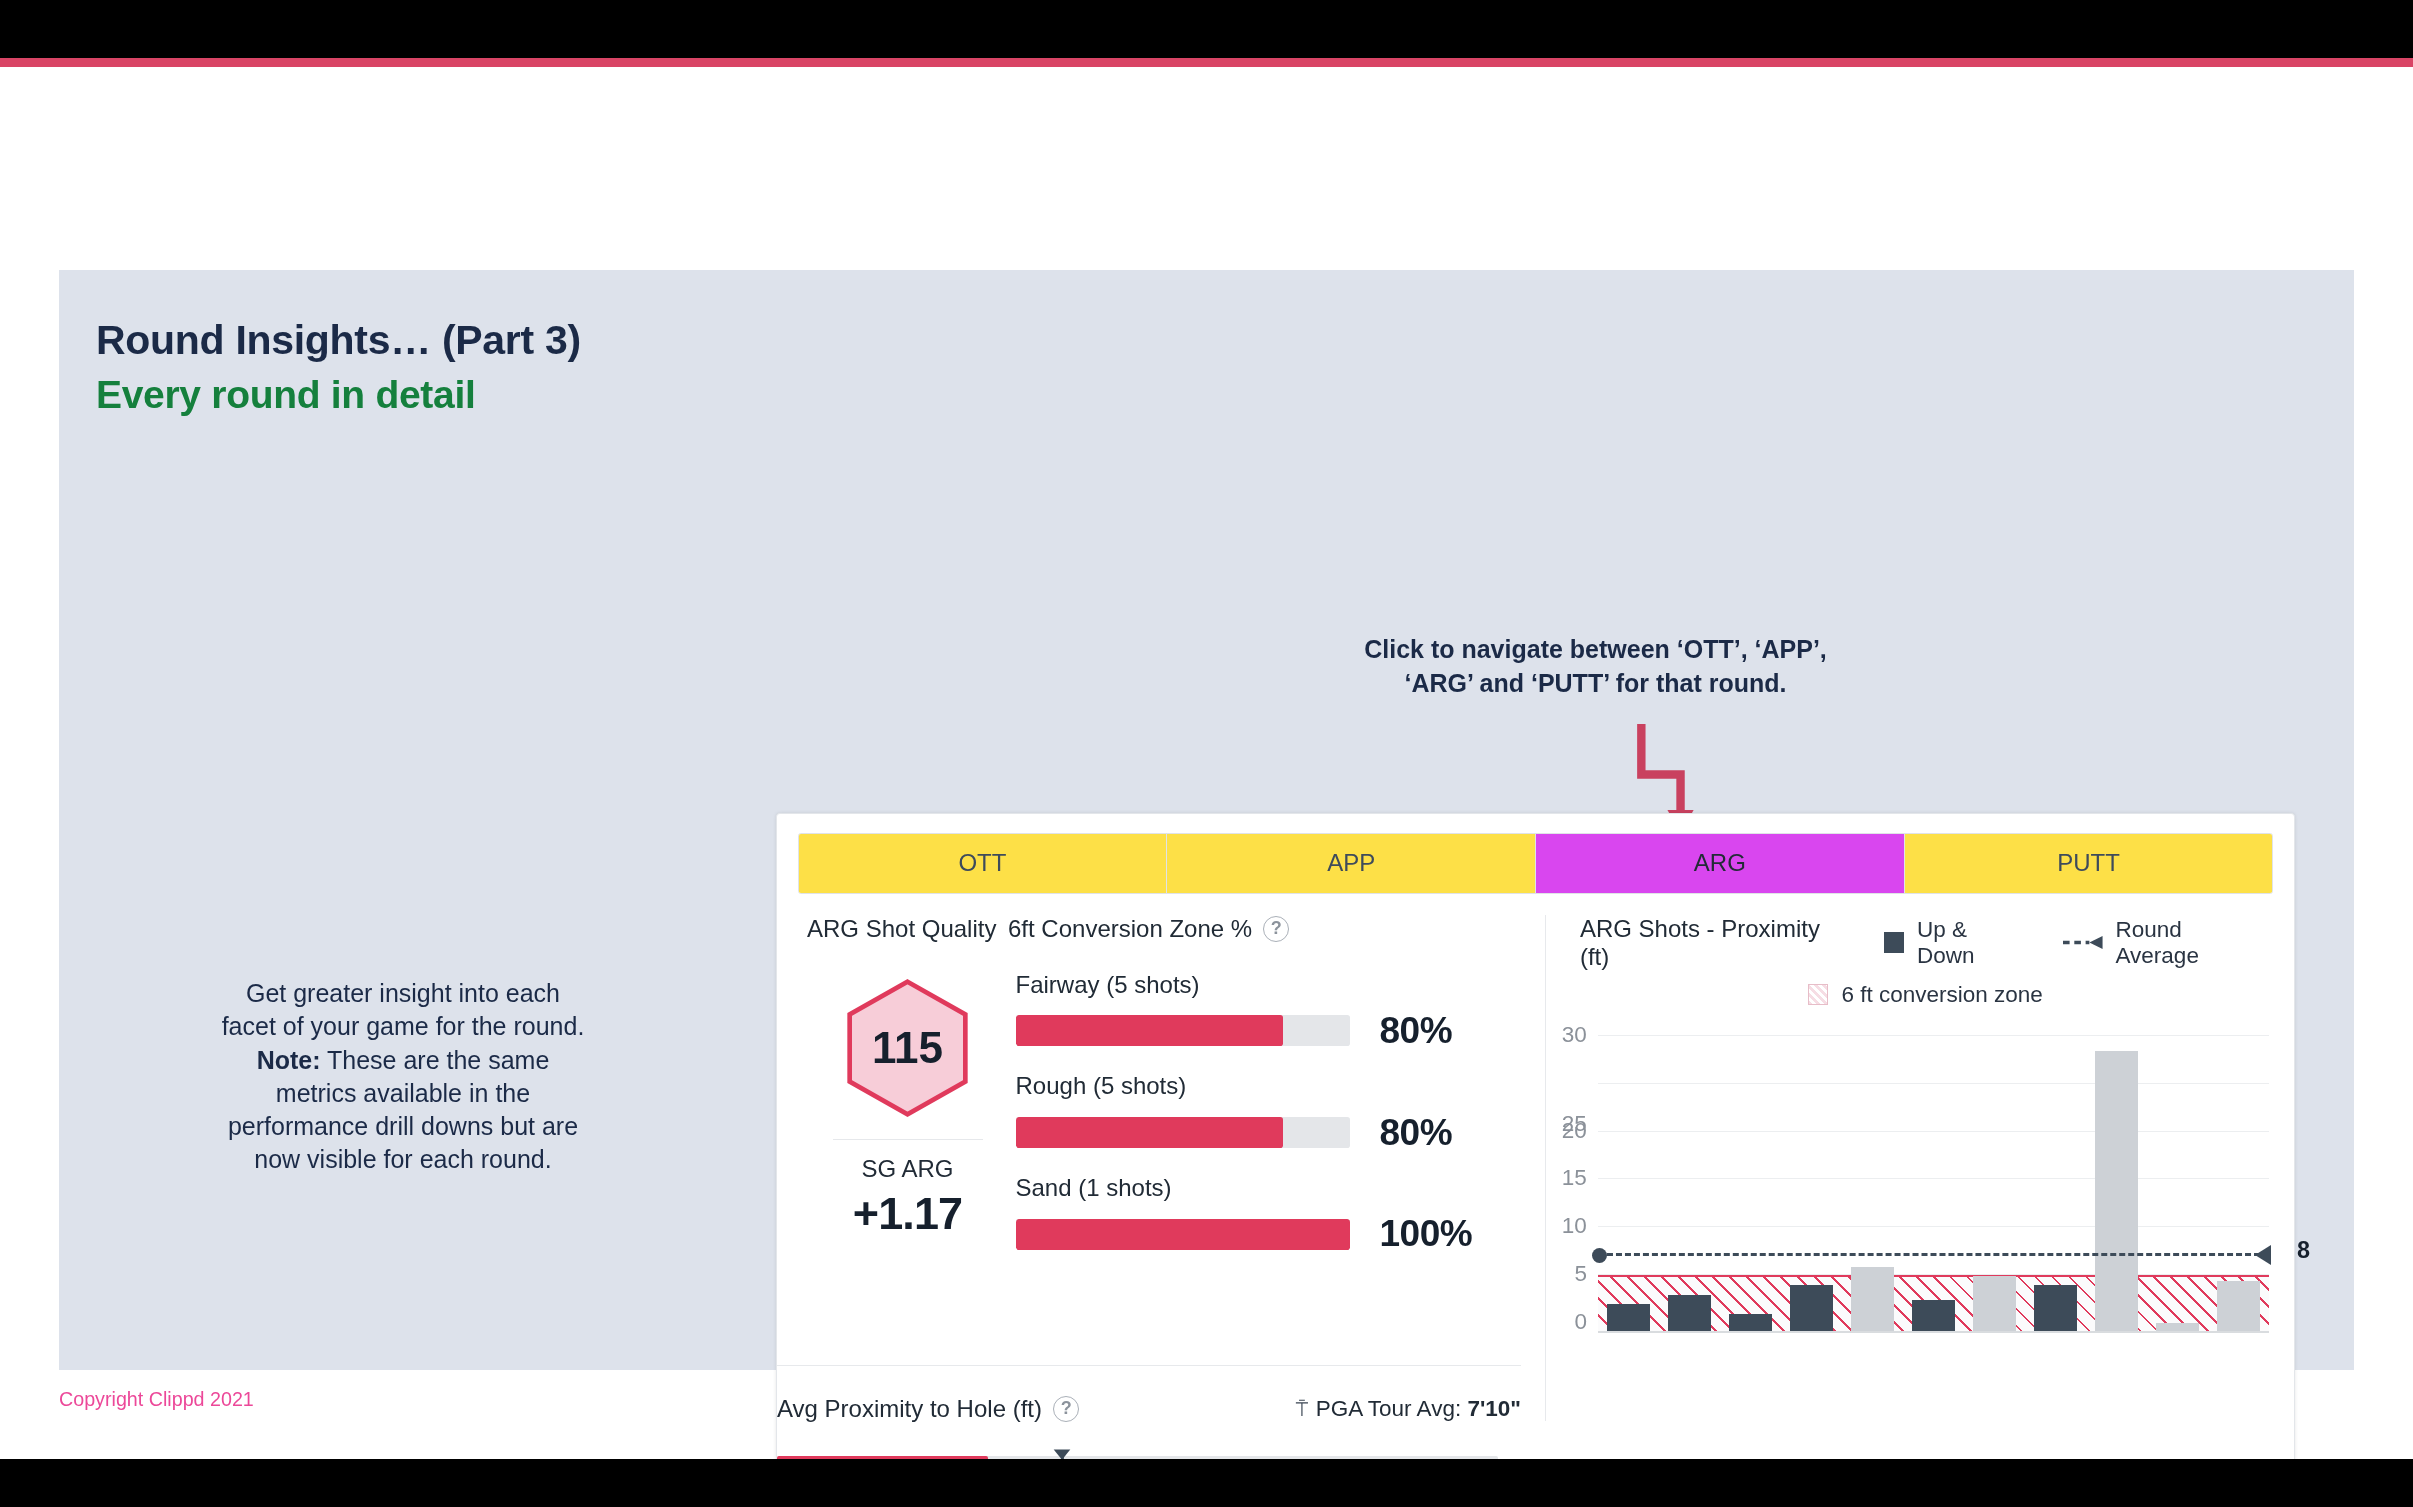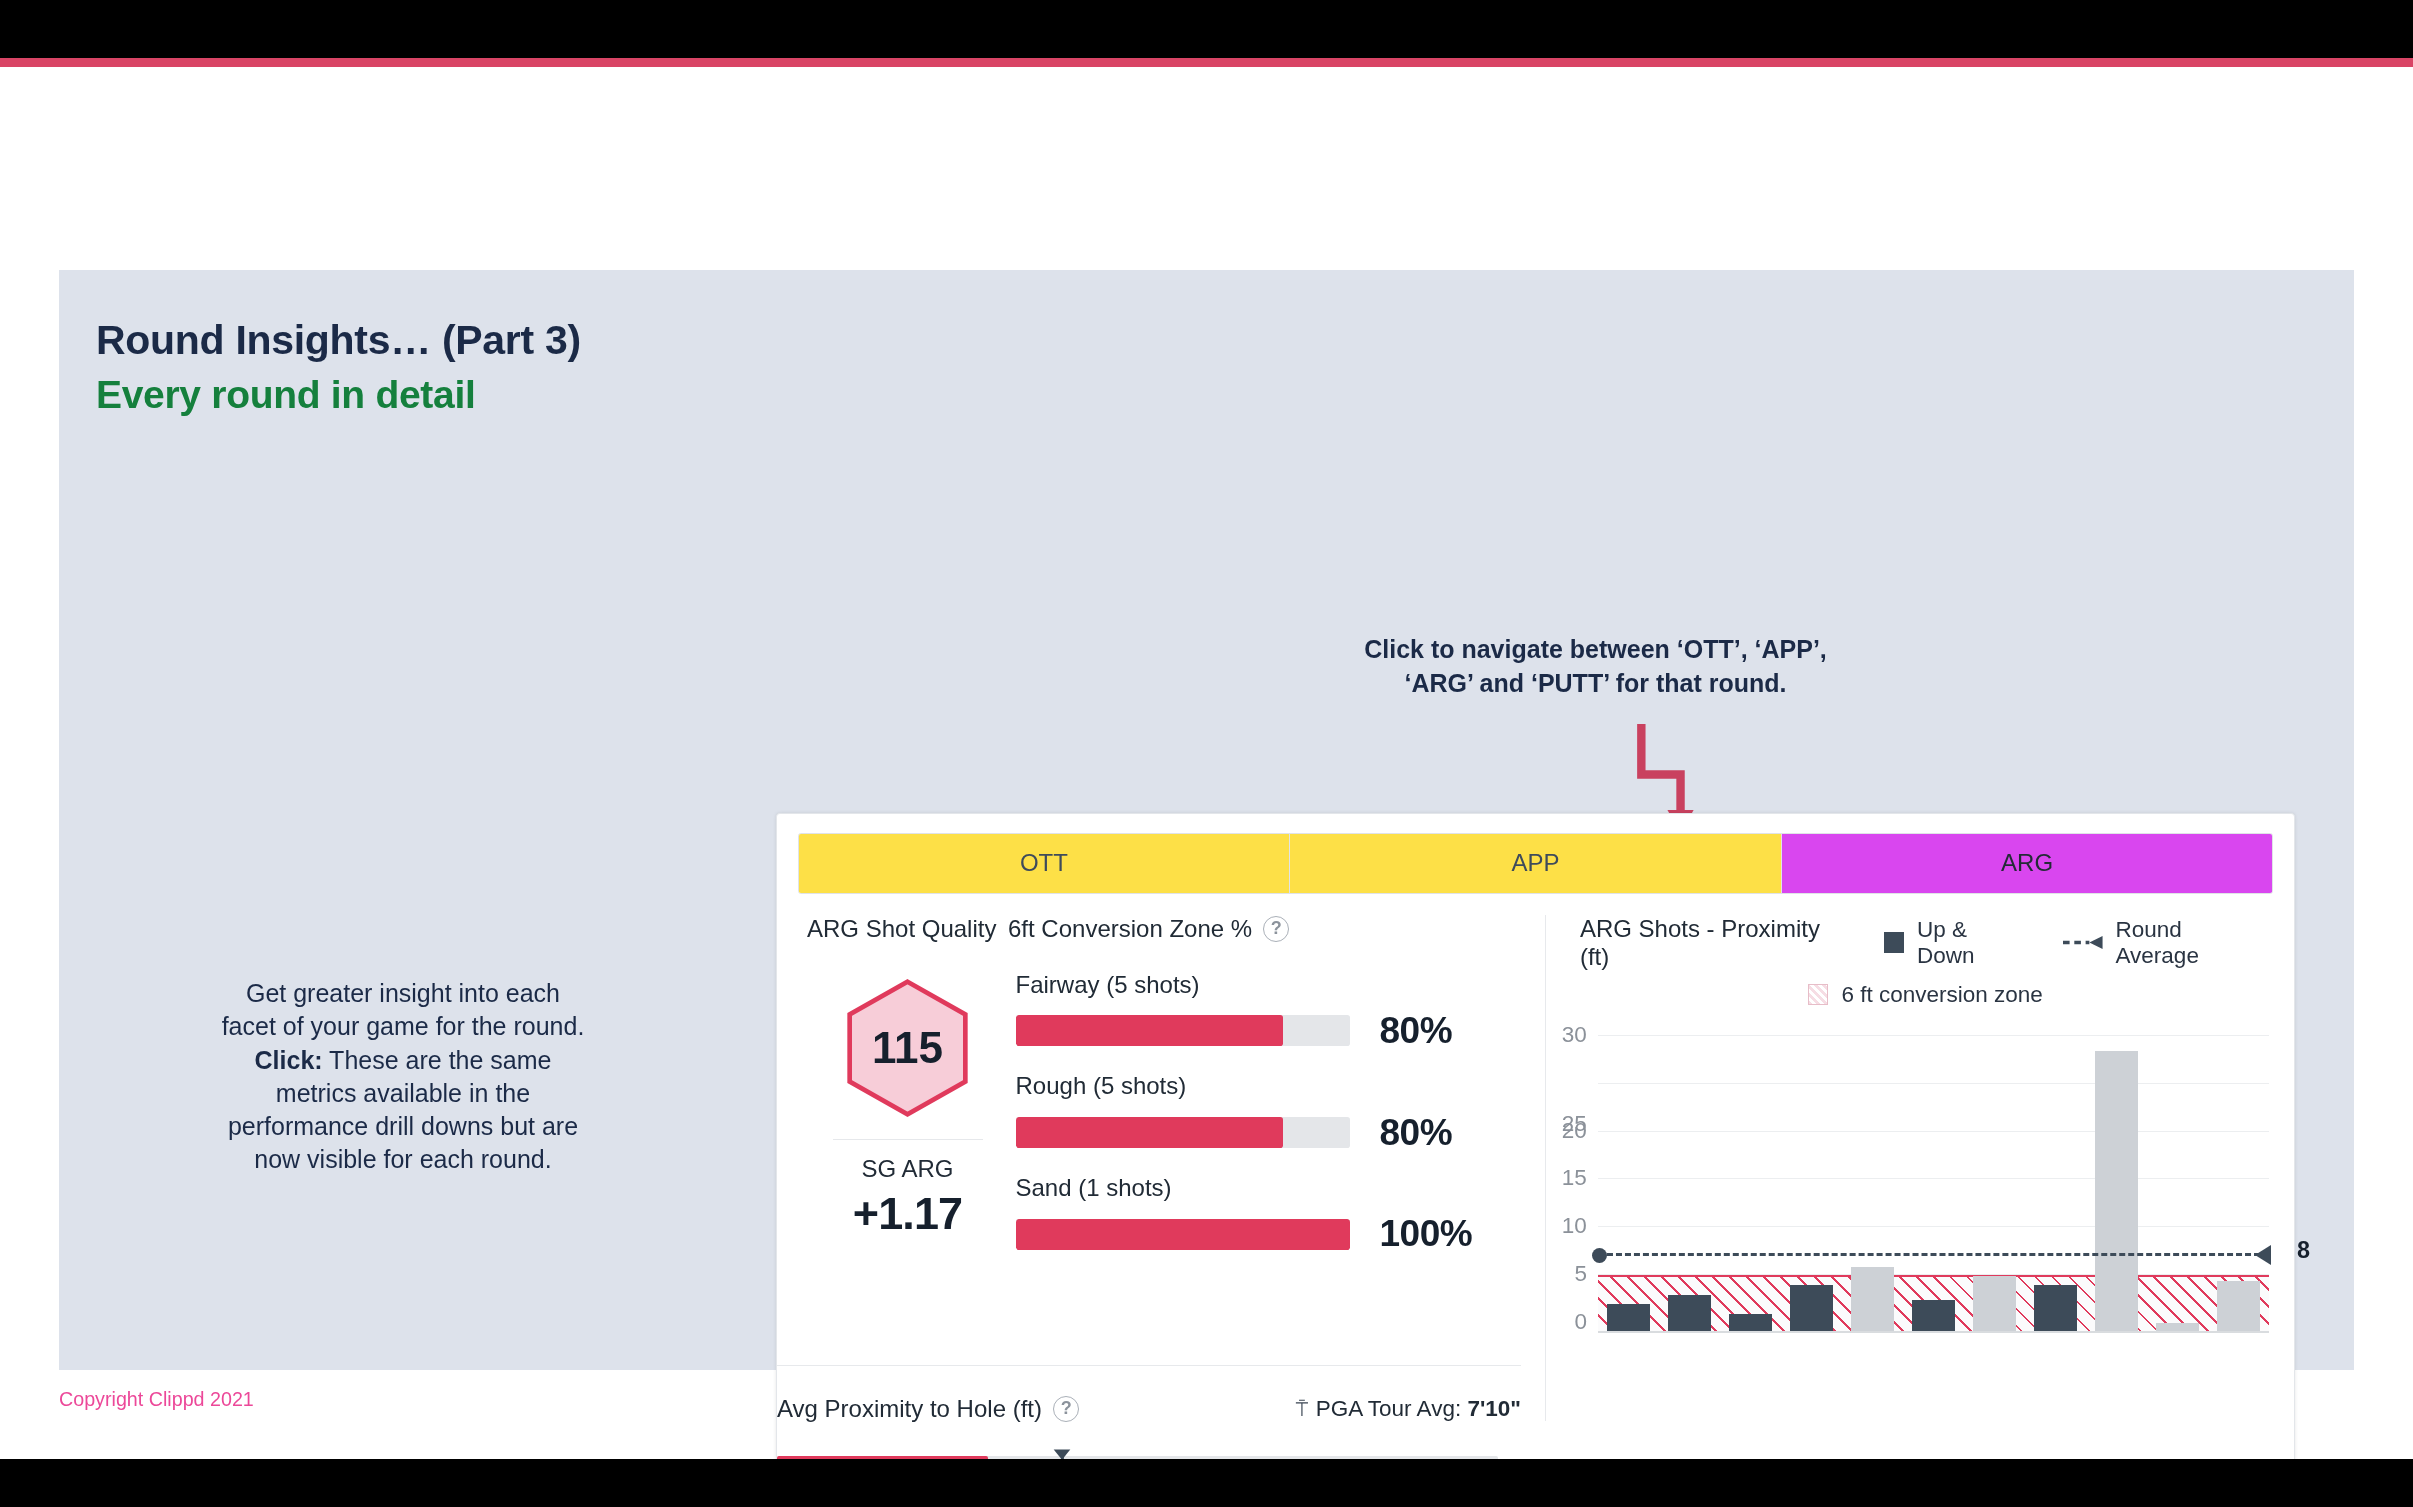--- a/index.html
+++ b/index.html
@@ -138,34 +138,35 @@
 
     <div class="title">Round Insights… (Part 3)</div>
     <div class="subtitle">Every round in detail</div>
 
     <div class="callout">
       <div>Click to navigate between ‘OTT’, ‘APP’,</div>
       <div>‘ARG’ and ‘PUTT’ for that round.</div>
     </div>
 
     <div class="leftnote">
-      <span>Get greater insight into each facet of your game for the round. </span><b>Click:</b><span> These are the same metrics available in the performance drill downs but are now visible for each round.</span>
+      <span>Get greater insight into each facet of your game for the round. </span><b>Note:</b><span> These are the same metrics available in the performance drill downs but are now visible for each round.</span>
     </div>
 
     <svg class="arrow-svg" width="112" height="122" viewBox="0 0 120 130">
       <path d="M10,4 L10,58 L52,58 L52,100" stroke="#c9415f" stroke-width="9" fill="none"></path>
       <path d="M52,122 L38,96 L66,96 Z" fill="#c9415f"></path>
     </svg>
 
     <div class="card">
 
       <div class="tabs">
         <div class="tab">OTT</div>
         <div class="tab">APP</div>
         <div class="tab active">ARG</div>
+        <div class="tab">PUTT</div>
       </div>
 
       <div class="panes">
 
         <div class="pane-left">
 
           <div class="hrow">
             <div class="lbl" style="width:201px;">ARG Shot Quality</div>
             <div class="lbl-mid">6ft Conversion Zone %</div>
             <span class="qmark">?</span>

